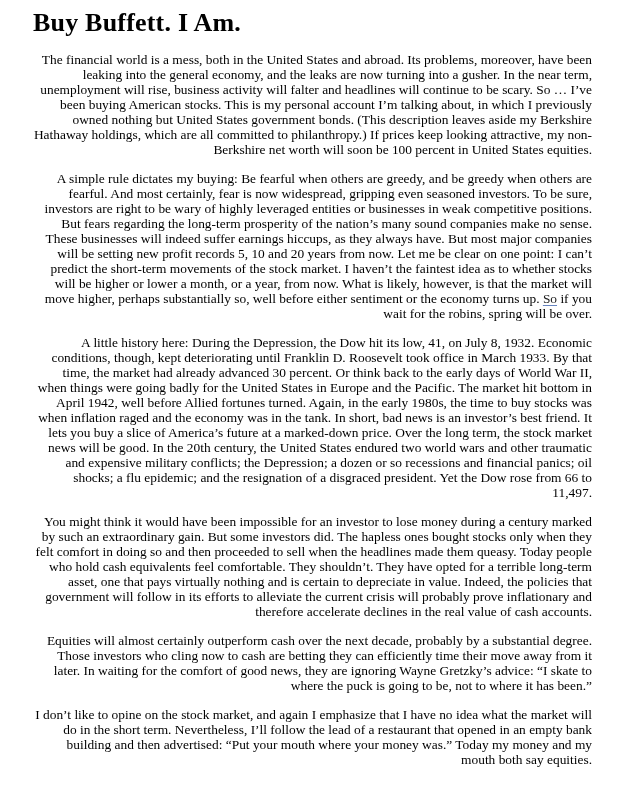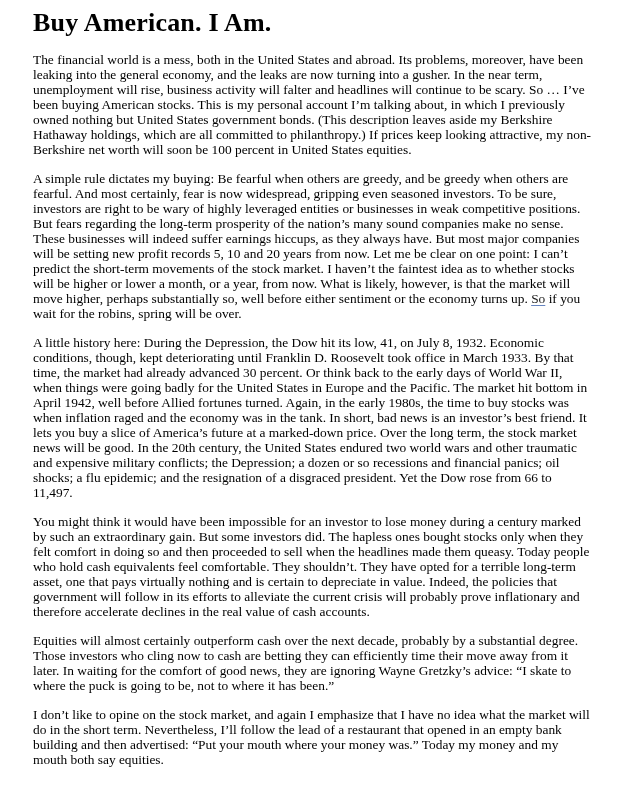--- a/index.html
+++ b/index.html
@@ -32,36 +32,36 @@
   p.byline {
     font-size: 14.5px;
     line-height: 17px;
     font-weight: bold;
     margin: 10px 0 0 0;
   }
   .article-body p {
     font-size: 13.4px;
     line-height: 15px;
     margin: 14px 0 0 0;
-    text-align: left;
+    text-align: right;
   }
   a.inline-link {
     color: var(--link-text);
     text-decoration: underline;
     text-decoration-color: var(--link-underline);
     text-decoration-thickness: 1px;
     text-underline-offset: 2px;
     cursor: pointer;
   }
 </style>
 </head>
 <body>
 
 <main class="article">
-  <h1 class="article-title">Buy American. I Am.</h1>
+  <h1 class="article-title">Buy Buffett. I Am.</h1>
   <div class="article-body" id="paragraphs">
       <p><span>The financial world is a mess, both in the United States and abroad. Its problems, moreover, have been leaking into the general economy, and the leaks are now turning into a gusher. In the near term, unemployment will rise, business activity will falter and headlines will continue to be scary. So … I’ve been buying American stocks. This is my personal account I’m talking about, in which I previously owned nothing but United States government bonds. (This description leaves aside my Berkshire Hathaway holdings, which are all committed to philanthropy.) If prices keep looking attractive, my non-Berkshire net worth will soon be 100 percent in United States equities.</span></p>
       <p><span>A simple rule dictates my buying: Be fearful when others are greedy, and be greedy when others are fearful. And most certainly, fear is now widespread, gripping even seasoned investors. To be sure, investors are right to be wary of highly leveraged entities or businesses in weak competitive positions. But fears regarding the long-term prosperity of the nation’s many sound companies make no sense. These businesses will indeed suffer earnings hiccups, as they always have. But most major companies will be setting new profit records 5, 10 and 20 years from now. Let me be clear on one point: I can’t predict the short-term movements of the stock market. I haven’t the faintest idea as to whether stocks will be higher or lower a month, or a year, from now. What is likely, however, is that the market will move higher, perhaps substantially so, well before either sentiment or the economy turns up. </span><a class="inline-link" href="#">So</a><span> if you wait for the robins, spring will be over.</span></p>
       <p><span>A little history here: During the Depression, the Dow hit its low, 41, on July 8, 1932. Economic conditions, though, kept deteriorating until Franklin D. Roosevelt took office in March 1933. By that time, the market had already advanced 30 percent. Or think back to the early days of World War II, when things were going badly for the United States in Europe and the Pacific. The market hit bottom in April 1942, well before Allied fortunes turned. Again, in the early 1980s, the time to buy stocks was when inflation raged and the economy was in the tank. In short, bad news is an investor’s best friend. It lets you buy a slice of America’s future at a marked-down price. Over the long term, the stock market news will be good. In the 20th century, the United States endured two world wars and other traumatic and expensive military conflicts; the Depression; a dozen or so recessions and financial panics; oil shocks; a flu epidemic; and the resignation of a disgraced president. Yet the Dow rose from 66 to 11,497.</span></p>
       <p><span>You might think it would have been impossible for an investor to lose money during a century marked by such an extraordinary gain. But some investors did. The hapless ones bought stocks only when they felt comfort in doing so and then proceeded to sell when the headlines made them queasy. Today people who hold cash equivalents feel comfortable. They shouldn’t. They have opted for a terrible long-term asset, one that pays virtually nothing and is certain to depreciate in value. Indeed, the policies that government will follow in its efforts to alleviate the current crisis will probably prove inflationary and therefore accelerate declines in the real value of cash accounts.</span></p>
       <p><span>Equities will almost certainly outperform cash over the next decade, probably by a substantial degree. Those investors who cling now to cash are betting they can efficiently time their move away from it later. In waiting for the comfort of good news, they are ignoring Wayne Gretzky’s advice: “I skate to where the puck is going to be, not to where it has been.”</span></p>
       <p><span>I don’t like to opine on the stock market, and again I emphasize that I have no idea what the market will do in the short term. Nevertheless, I’ll follow the lead of a restaurant that opened in an empty bank building and then advertised: “Put your mouth where your money was.” Today my money and my mouth both say equities.</span></p>
     </div>
 </main>
 

